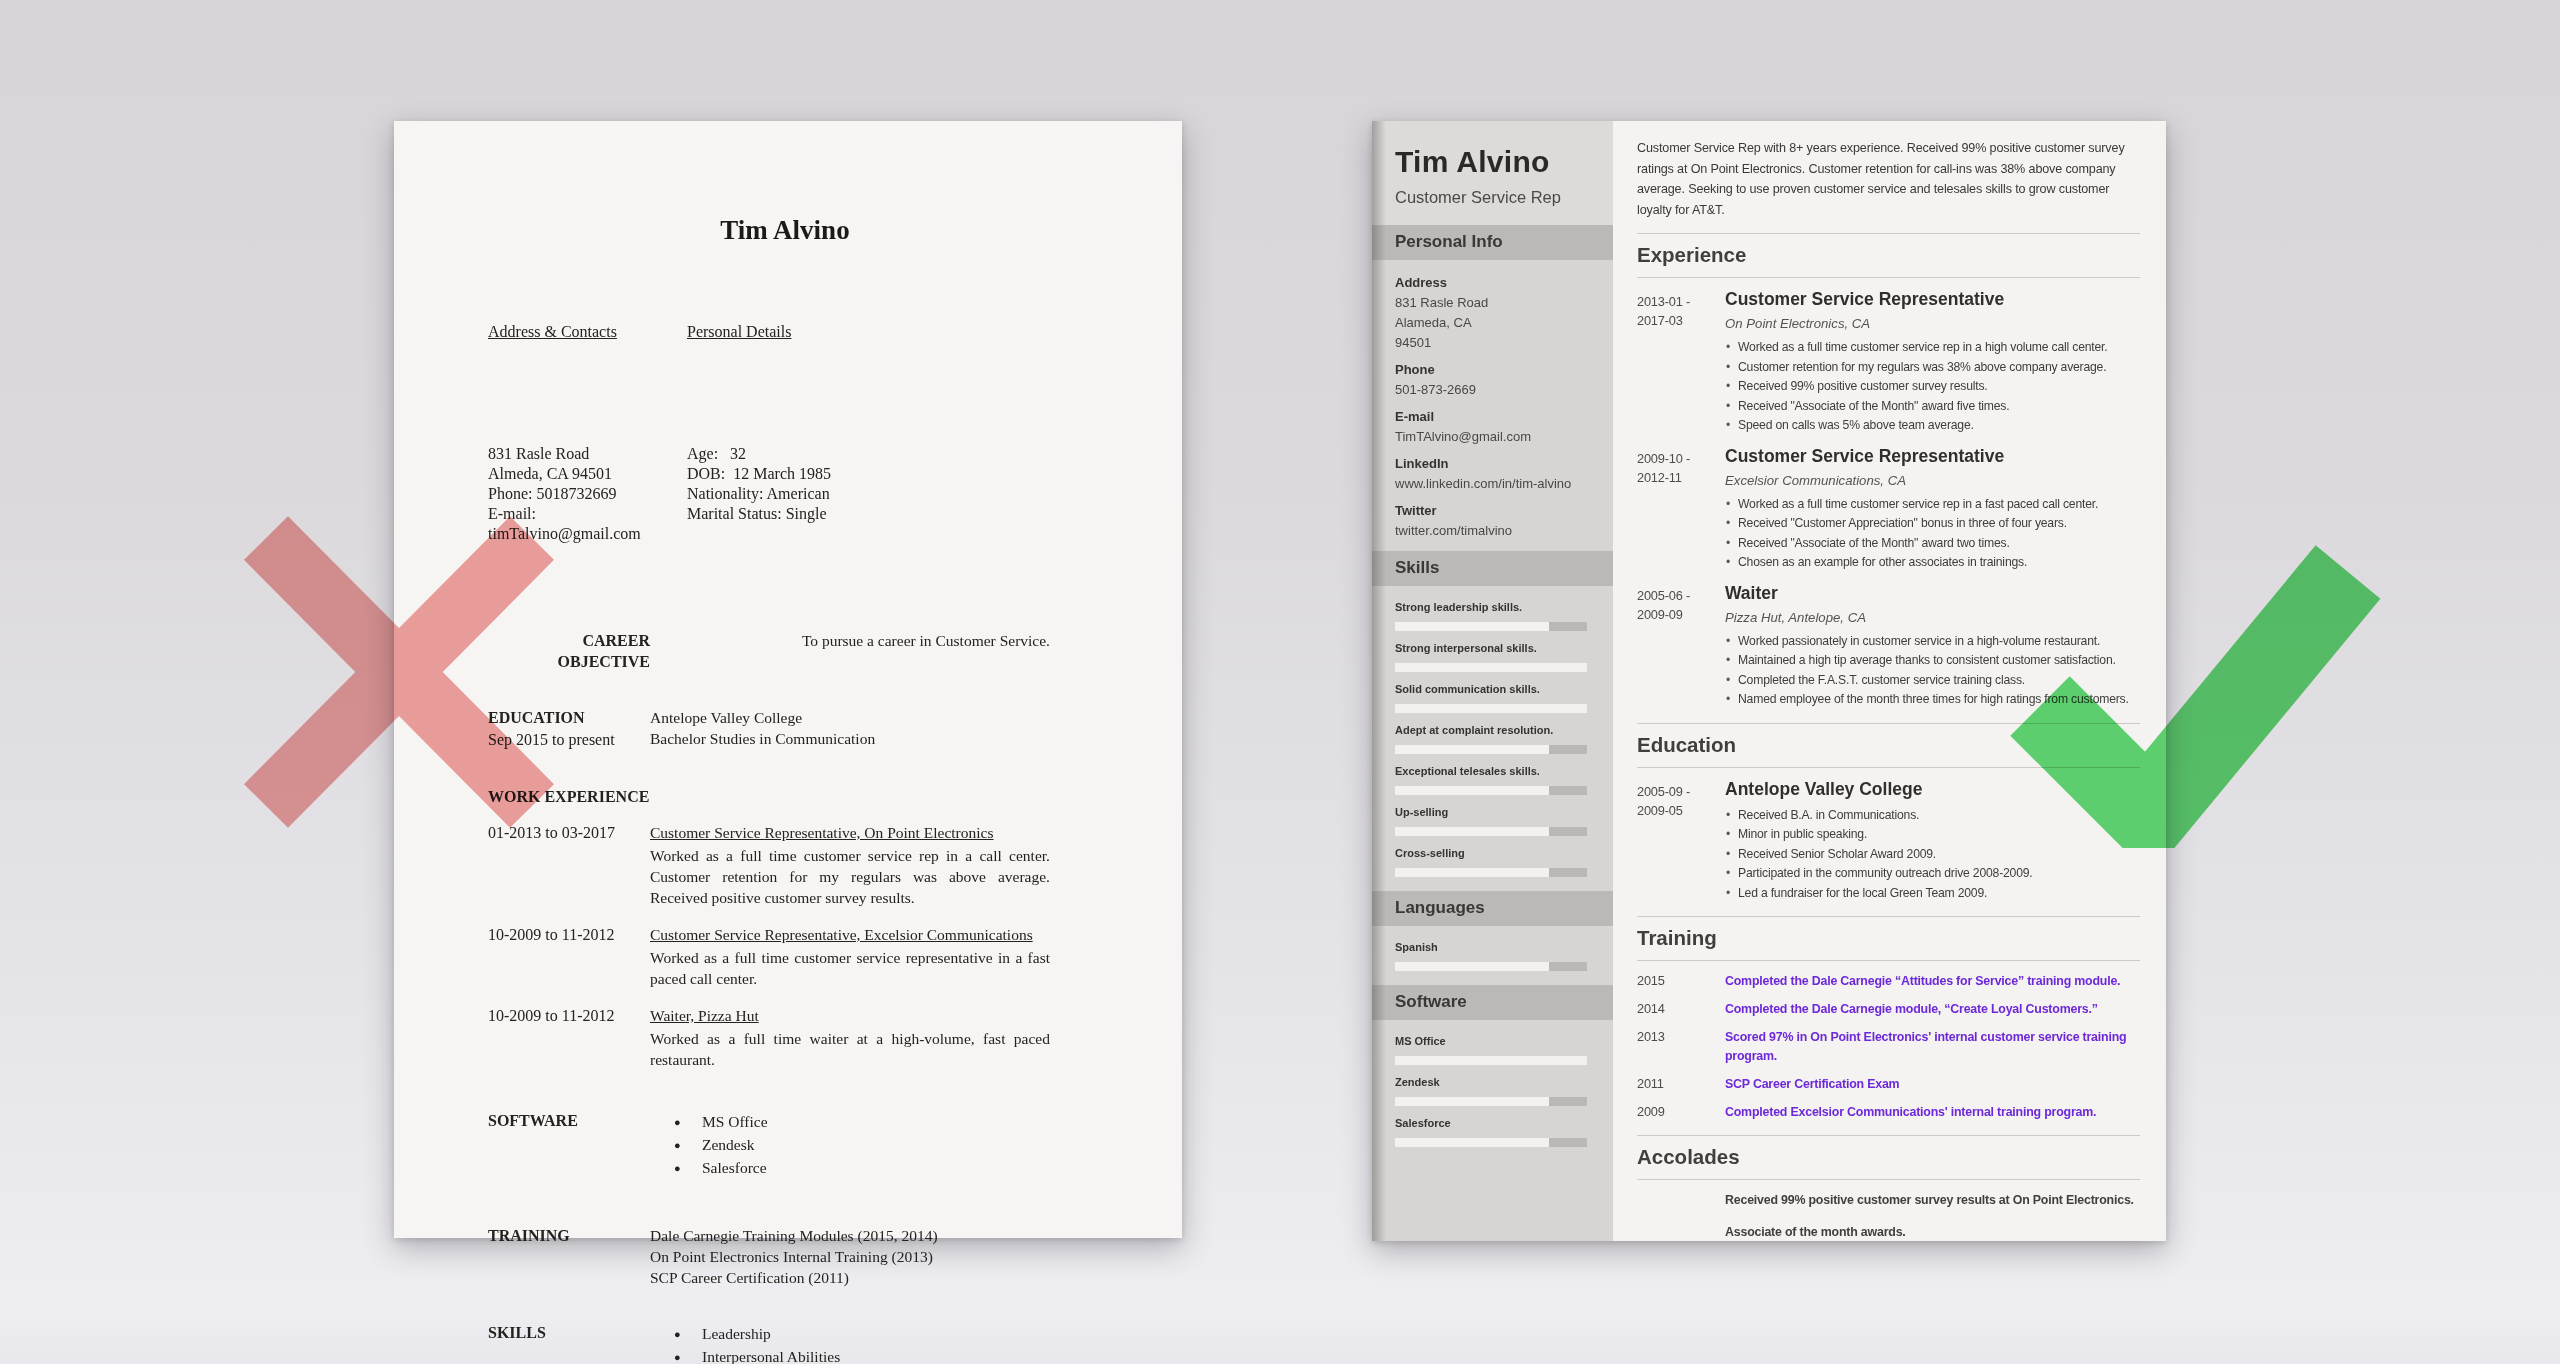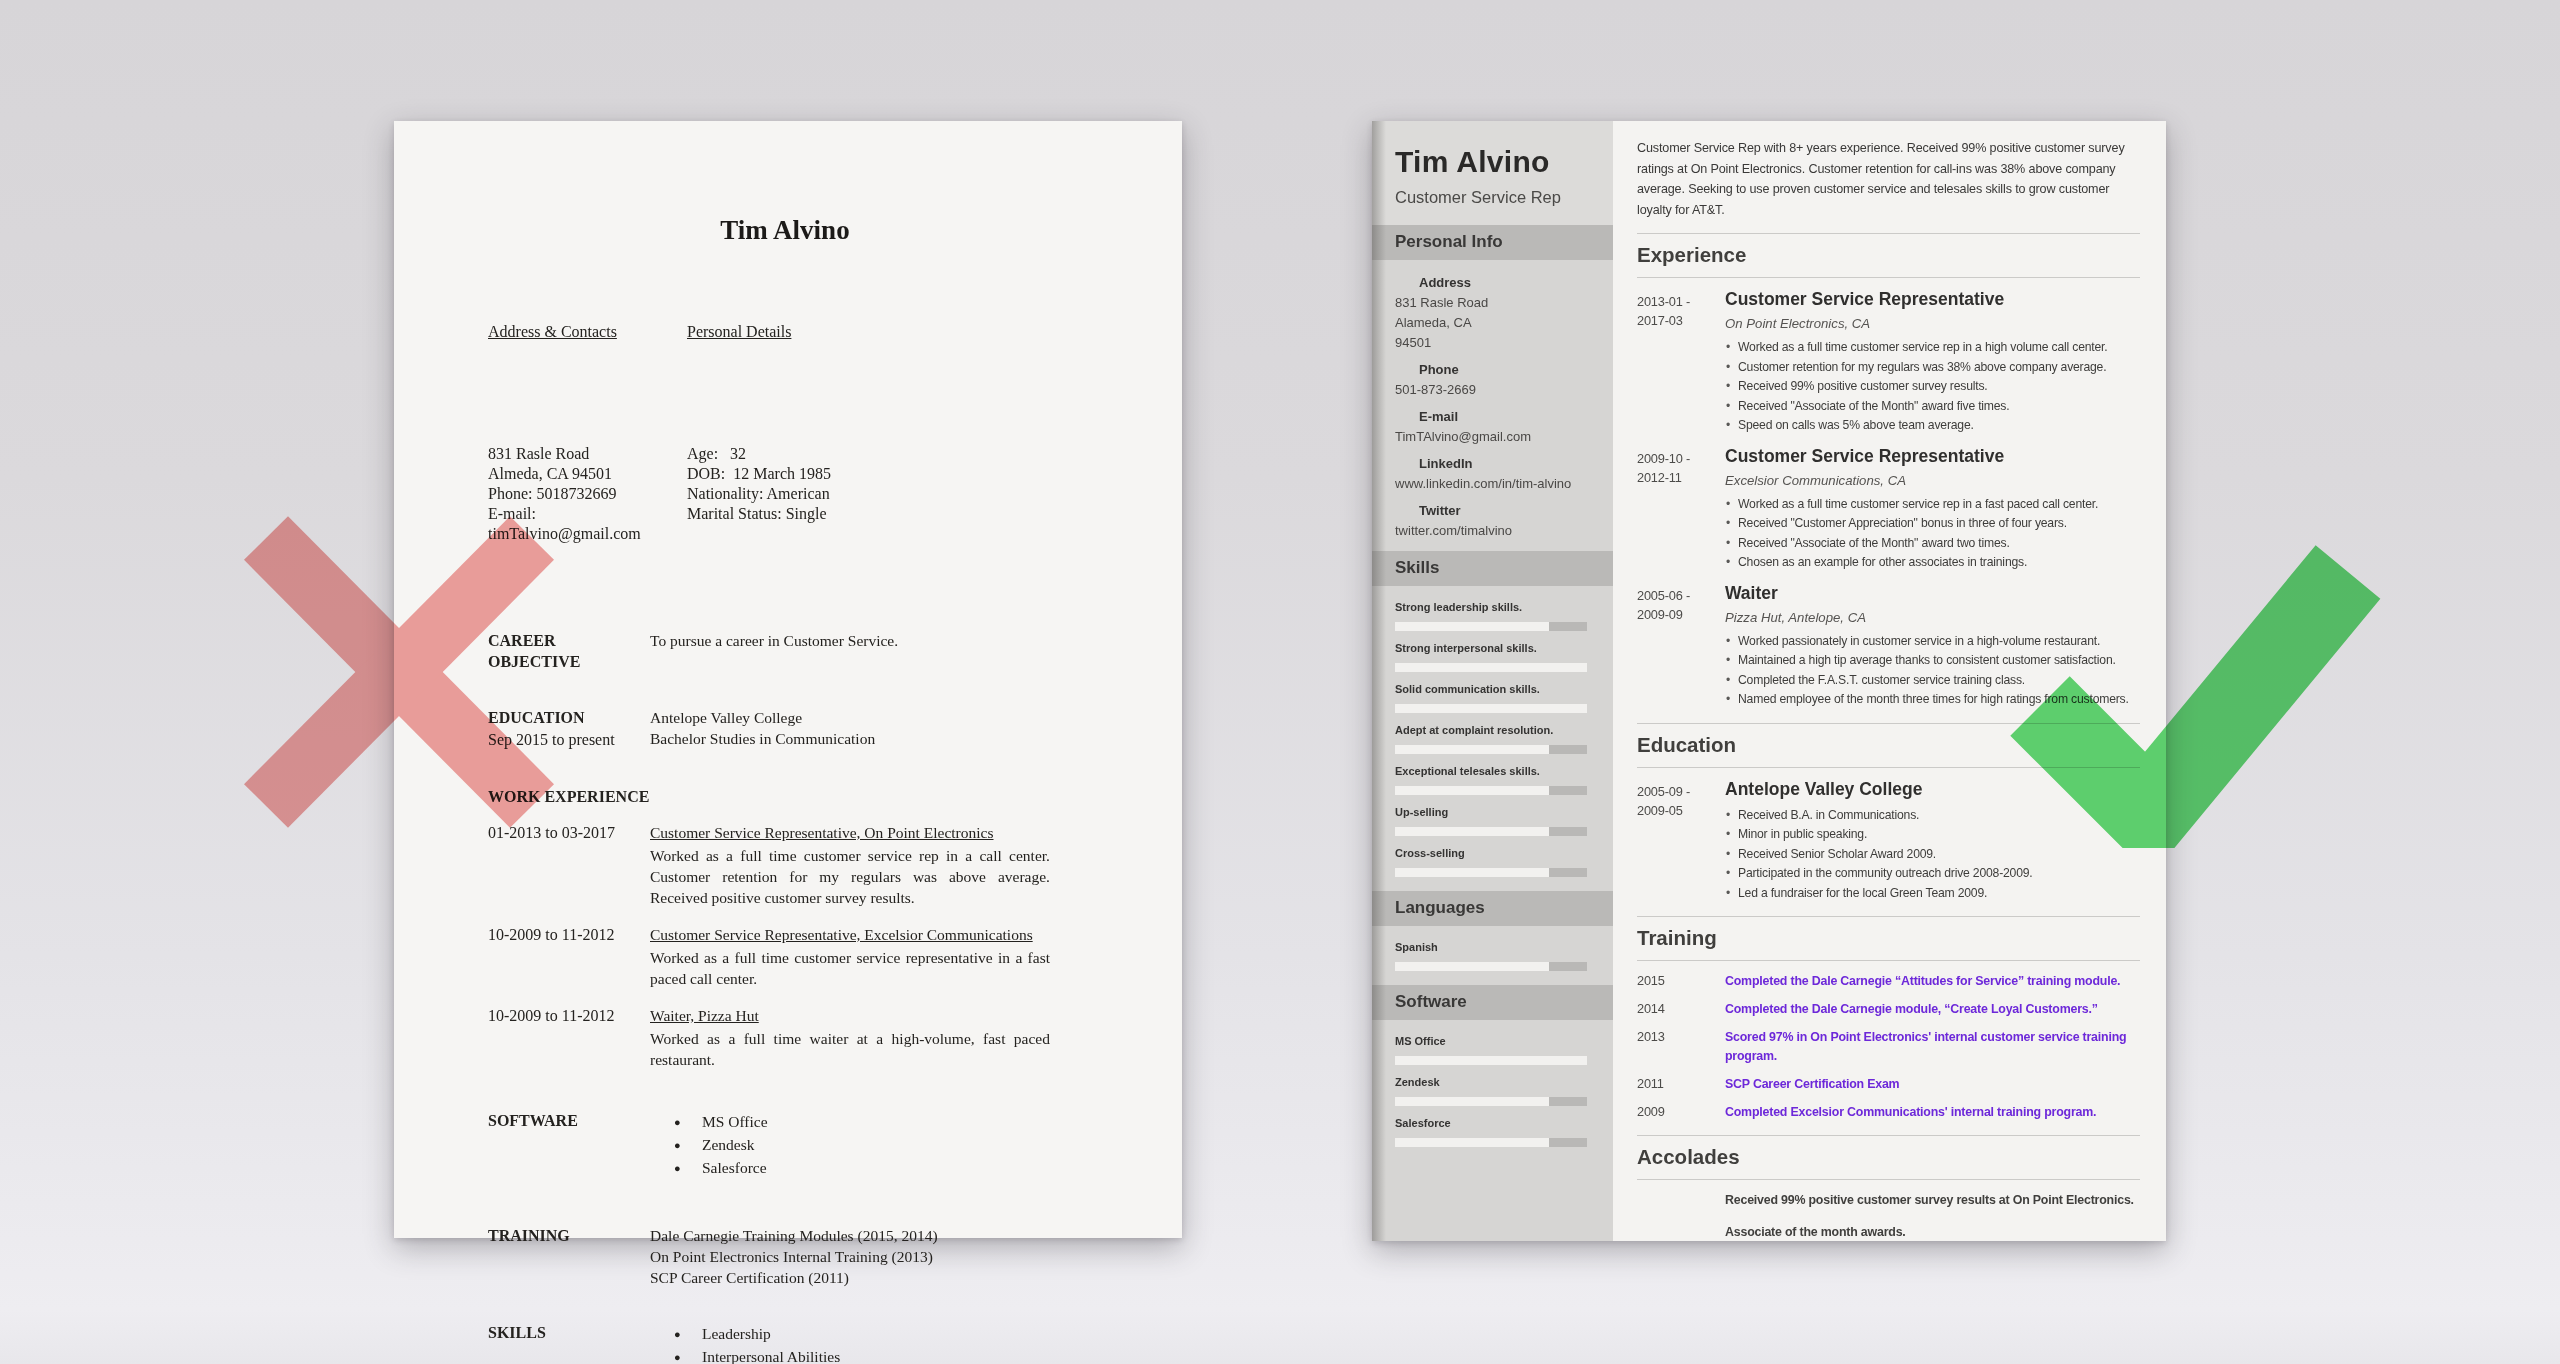--- a/index.html
+++ b/index.html
@@ -19,21 +19,21 @@
   }
   .bad-inner{padding:94px 100px 0 94px;}
   .btitle{margin:0 0 36px;text-align:center;font-size:27px;font-weight:bold;color:#1c1a18;}
   .contact{display:flex;}
   .ccol{font-size:16px;line-height:20px;white-space:pre-wrap;}
   .ccol.c1{width:199px;flex:none;}
   .chead{text-decoration:underline;margin-bottom:2px;}
   .brow{display:flex;}
   .blabel{width:162px;flex:none;font-weight:bold;font-size:16px;line-height:21px;}
   .bval{width:400px;font-size:15.5px;line-height:21px;}
-  .row-objective{margin-top:46px;}
+  .row-objective{margin-top:46px;text-align:right;}
   .row-education{margin-top:35px;}
   .bdate{font-weight:normal;margin-top:1px;}
   .bheading{margin-top:38px;font-weight:bold;font-size:16px;}
   .bentries{margin-top:2px;}
   .bentry{margin-top:16px;}
   .bentry .bval{text-align:justify;}
   .btitle2{text-decoration:underline;font-size:15.5px;margin-bottom:2px;text-align:left;}
   .btext{text-align:justify;}
   .row-software{margin-top:40px;}
   .row-training{margin-top:46px;}
@@ -51,21 +51,21 @@
   .gsidebar::before{
     content:"";position:absolute;left:0;top:0;bottom:0;width:14px;
     background:linear-gradient(90deg,rgba(72,70,68,.40),rgba(72,70,68,0));pointer-events:none;
   }
   .gname{background:#dcdbd9;padding:24px 16px 18px 23px;}
   .gname h2{margin:0 0 9px;font-size:30px;font-weight:bold;color:#2a2928;letter-spacing:.3px;}
   .grole{font-size:16.5px;color:#4a4947;}
   .sband{background:#bab9b7;color:#393837;font-weight:bold;font-size:17px;padding:7px 16px 8px 23px;}
   .sfields{padding:6px 0 10px;}
   .sfield{padding:9px 26px 0 23px;}
-  .sflabel{font-weight:bold;font-size:13px;color:#343332;margin-bottom:3px;margin-left:24px;}
+  .sflabel{font-weight:bold;font-size:13px;color:#343332;margin-bottom:3px;}
   .sfval{font-size:13px;color:#4a4846;line-height:20px;}
   .sgroup{padding:4px 0 14px;}
   .skill{padding:11px 26px 0 23px;}
   .sklabel{font-weight:bold;font-size:11px;color:#343332;}
   .bar{margin-top:9px;height:9px;background:#b9b8b6;overflow:hidden;}
   .bar i{display:block;height:100%;background:#f2f1ef;}
 
   .gmain{flex:1;padding:13px 26px 0 24px;min-width:0;}
   .summary{
     margin:0;padding:4px 0 13px;font-size:12.6px;line-height:20.5px;

